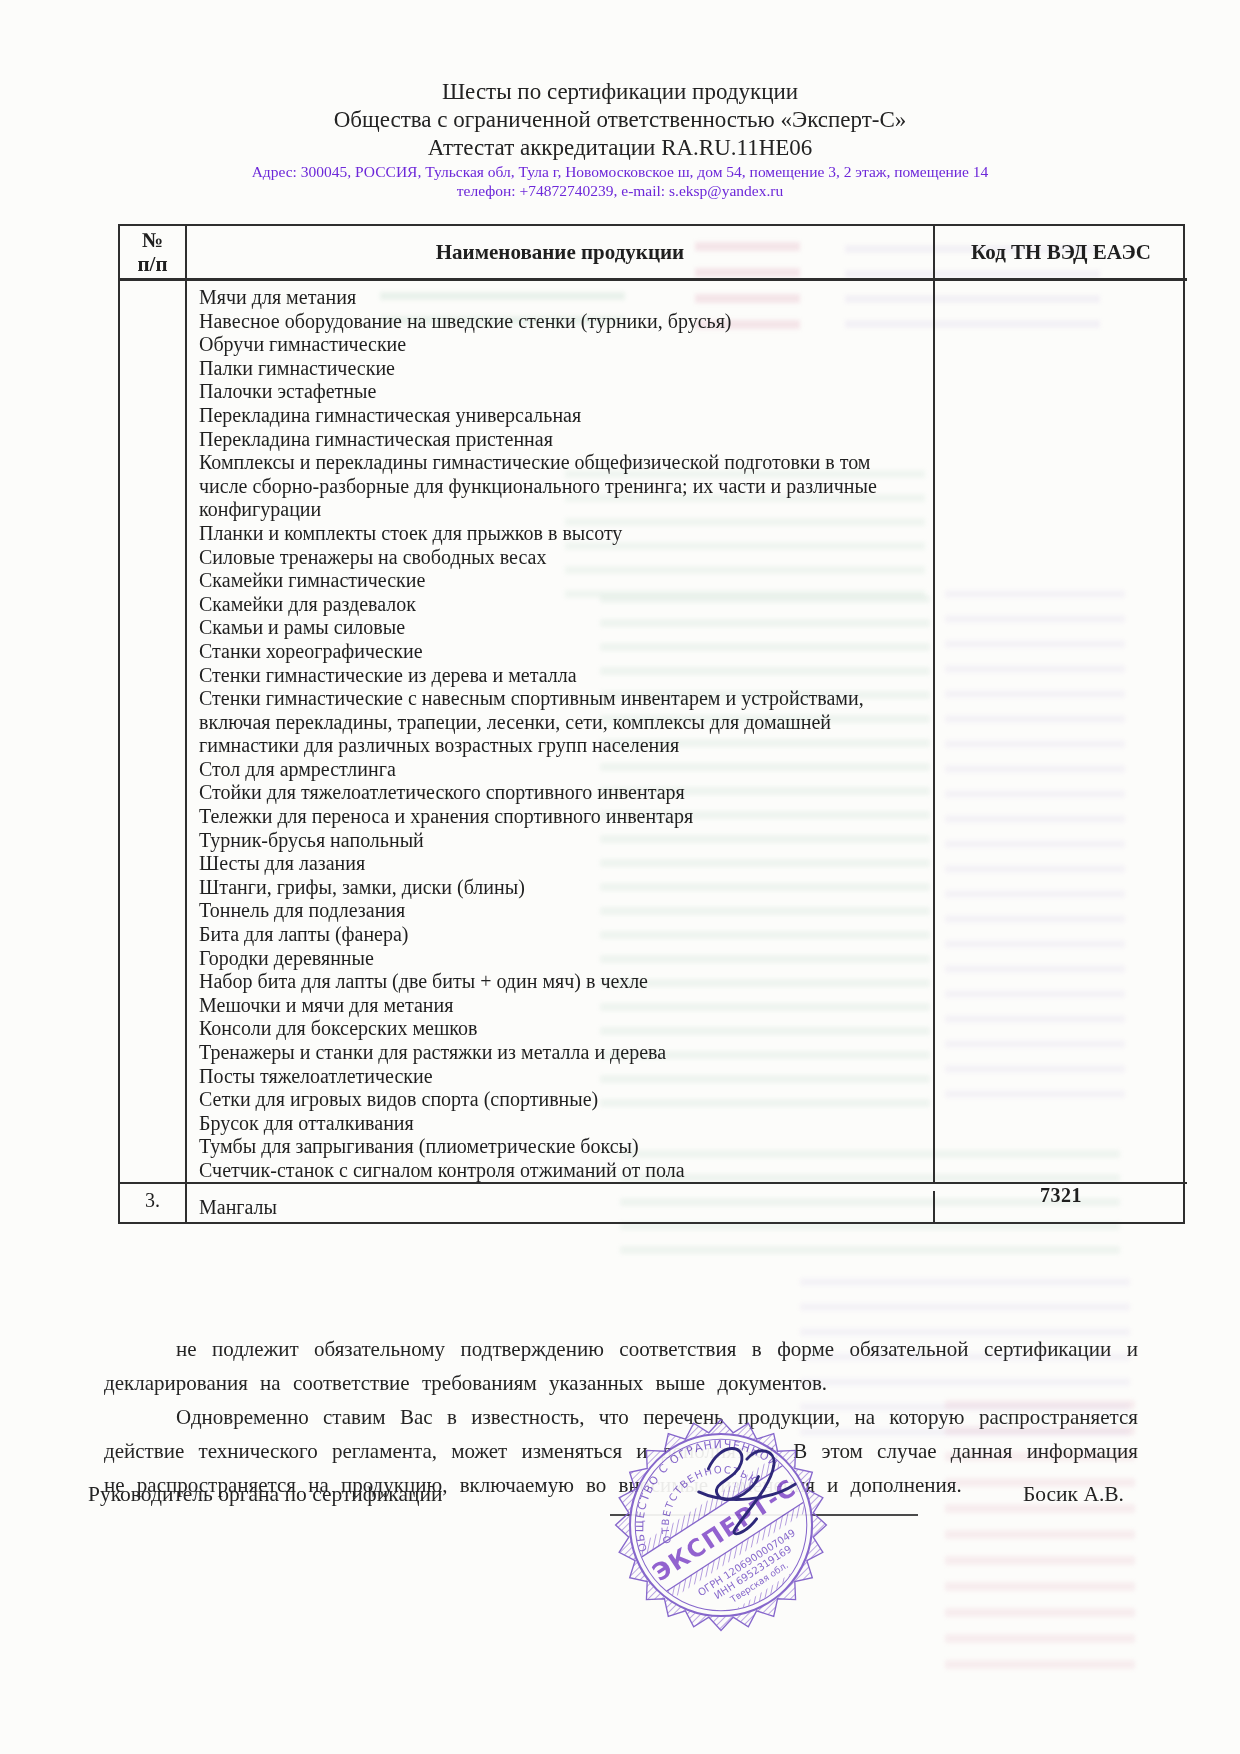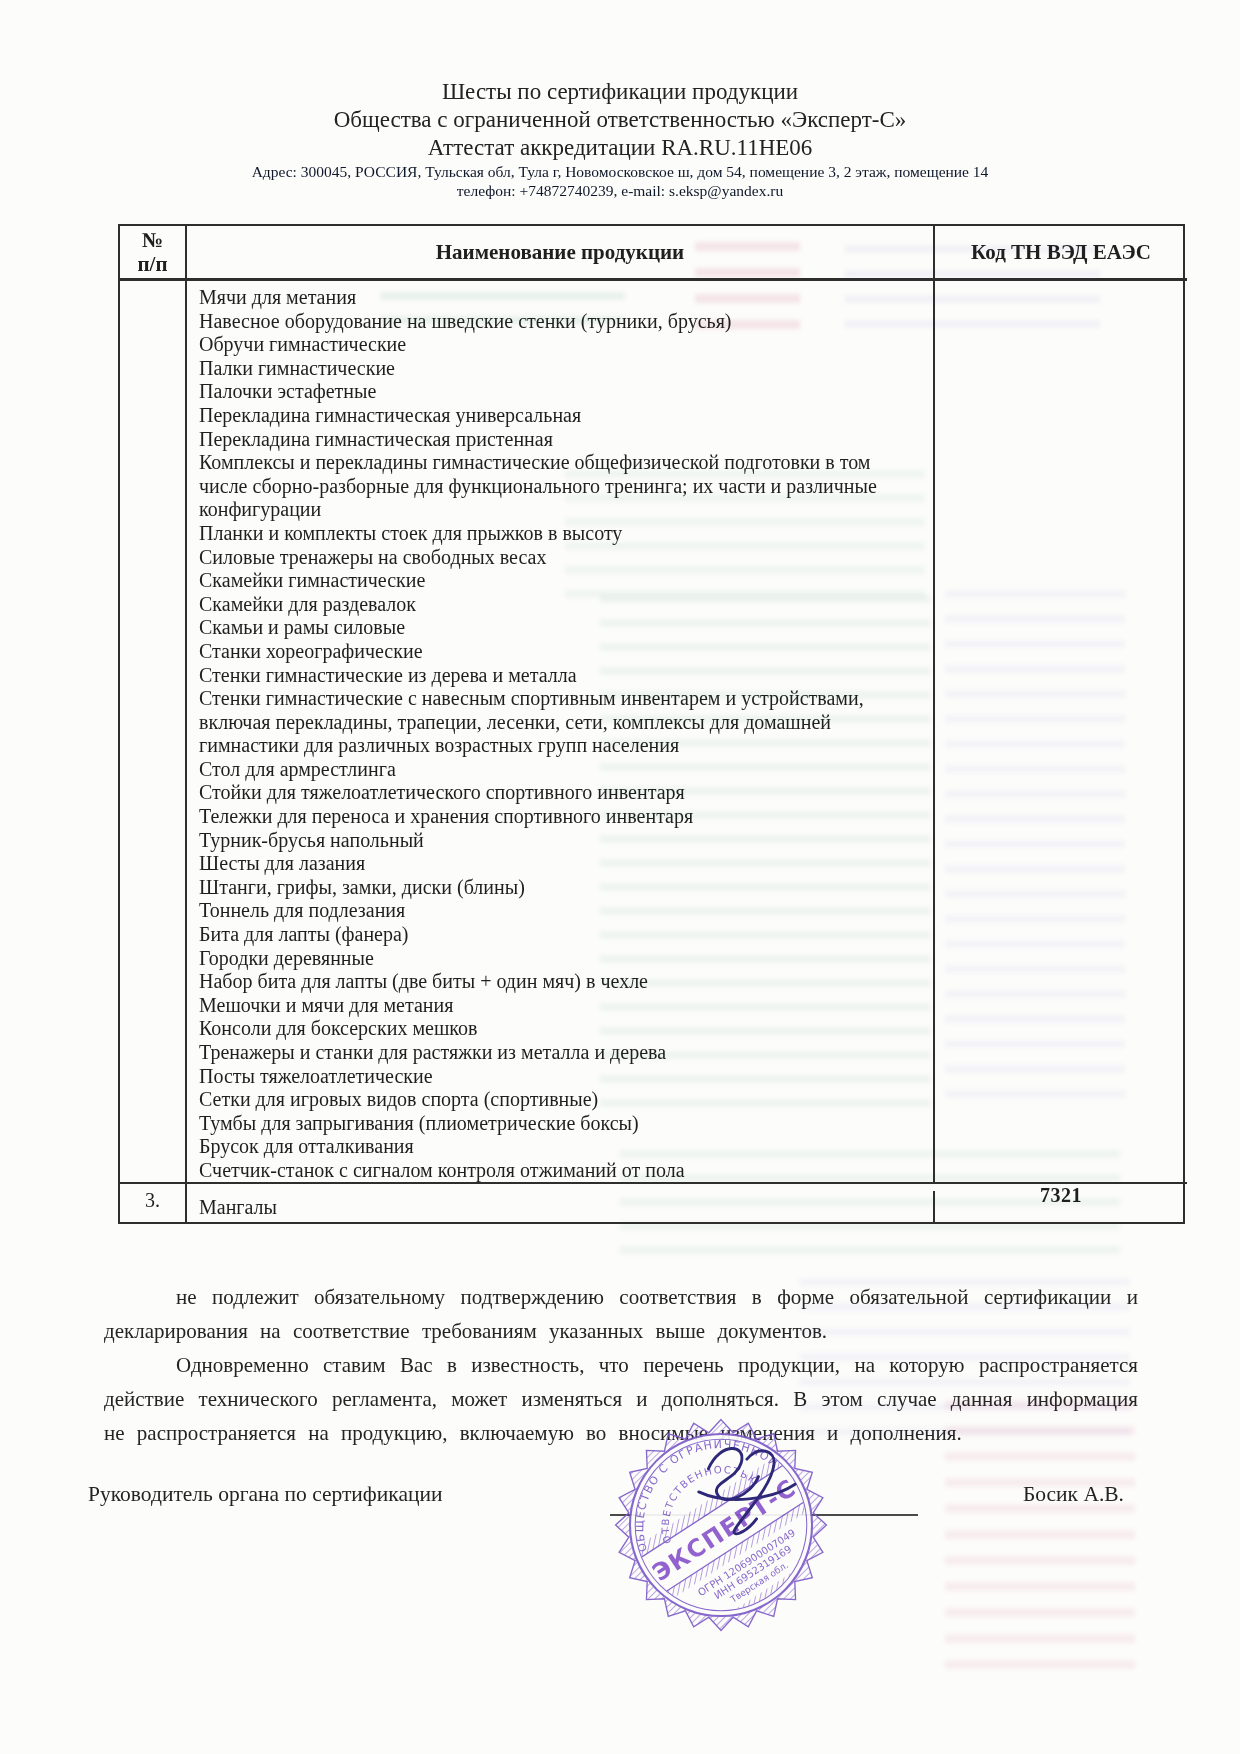--- a/index.html
+++ b/index.html
@@ -4,41 +4,41 @@
 <style>
   html,body{margin:0;padding:0;background:#e8e8e8;}
   .page{
     position:relative;width:1240px;height:1754px;margin:0 auto;
     background:#fcfcfa;overflow:hidden;
     font-family:"Liberation Serif", serif;color:#1f1f1f;
   }
   
   .doc-header{position:absolute;left:0;top:78px;width:100%;text-align:center;z-index:2;}
   .doc-header .big{font-size:23px;line-height:28px;color:#232323;}
-  .doc-header .small{font-size:15.5px;line-height:19px;color:#0f172a;}
+  .doc-header .small{font-size:15.5px;line-height:19px;color:#6d28d9;}
   
   .doc-table{
     position:absolute;left:118px;top:224px;width:1067px;z-index:2;
     display:grid;grid-template-columns:67px 748px 252px;
     grid-template-rows:55px 903px 38px;
     border:2px solid #2e2e2e;box-sizing:border-box;
   }
   .cell{box-sizing:border-box;border-right:2px solid #2e2e2e;}
   .cell.last{border-right:none;}
   .hcell{border-bottom:3px solid #2e2e2e;display:flex;flex-direction:column;
          align-items:center;justify-content:center;font-weight:bold;font-size:21px;line-height:24px;}
   .bcell{border-bottom:2px solid #2e2e2e;}
   .items-cell{padding:5px 10px 0 12px;font-size:20px;line-height:23.6px;}
   .pline{white-space:normal;}
   .fcell{display:flex;align-items:flex-start;font-size:20px;}
   .fnum{justify-content:center;padding-top:5px;}
   .fname{padding:5px 0 0 12px;margin-top:7px;}
   .fcode{justify-content:center;font-weight:bold;letter-spacing:.5px;}
   
-  .doc-body{position:absolute;left:104px;top:1280px;width:1034px;z-index:2;}
+  .doc-body{position:absolute;left:104px;top:1332px;width:1034px;z-index:2;}
   .doc-body p{margin:0;font-size:21px;line-height:34px;text-align:justify;
               text-indent:72px;word-spacing:7px;color:#242424;}
   
   .sig-row{position:absolute;left:88px;top:1482px;width:1036px;z-index:2;
            display:flex;justify-content:space-between;font-size:21.5px;color:#242424;}
   .sig-line{position:absolute;left:610px;top:1514px;width:308px;height:0;
             border-top:2px solid #4a4a4a;z-index:3;}
   
   .stamp{position:absolute;left:606px;top:1410px;width:230px;height:230px;z-index:4;opacity:.92;}
   .scribble{position:absolute;left:686px;top:1436px;width:118px;height:106px;z-index:5;}
@@ -106,22 +106,22 @@
         <div class="pline">Штанги, грифы, замки, диски (блины)</div>
         <div class="pline">Тоннель для подлезания</div>
         <div class="pline">Бита для лапты (фанера)</div>
         <div class="pline">Городки деревянные</div>
         <div class="pline">Набор бита для лапты (две биты + один мяч) в чехле</div>
         <div class="pline">Мешочки и мячи для метания</div>
         <div class="pline">Консоли для боксерских мешков</div>
         <div class="pline">Тренажеры и станки для растяжки из металла и дерева</div>
         <div class="pline">Посты тяжелоатлетические</div>
         <div class="pline">Сетки для игровых видов спорта (спортивные)</div>
+        <div class="pline">Брусок для отталкивания</div>
         <div class="pline">Тумбы для запрыгивания (плиометрические боксы)</div>
-        <div class="pline">Брусок для отталкивания</div>
         <div class="pline">Счетчик-станок с сигналом контроля отжиманий от пола</div>
       </div>
     <div class="cell bcell last"></div>
 
     <div class="cell fcell fnum" style="border-bottom:none;">3.</div>
     <div class="cell fcell fname" style="border-bottom:none;">Мангалы</div>
     <div class="cell fcell fcode last" style="border-bottom:none;">7321</div>
   </div>
 
   <div class="doc-body">

